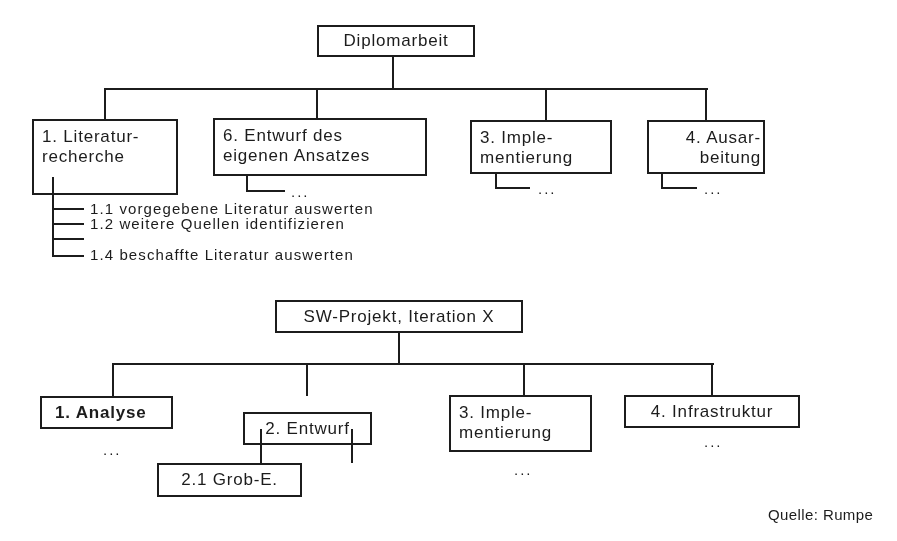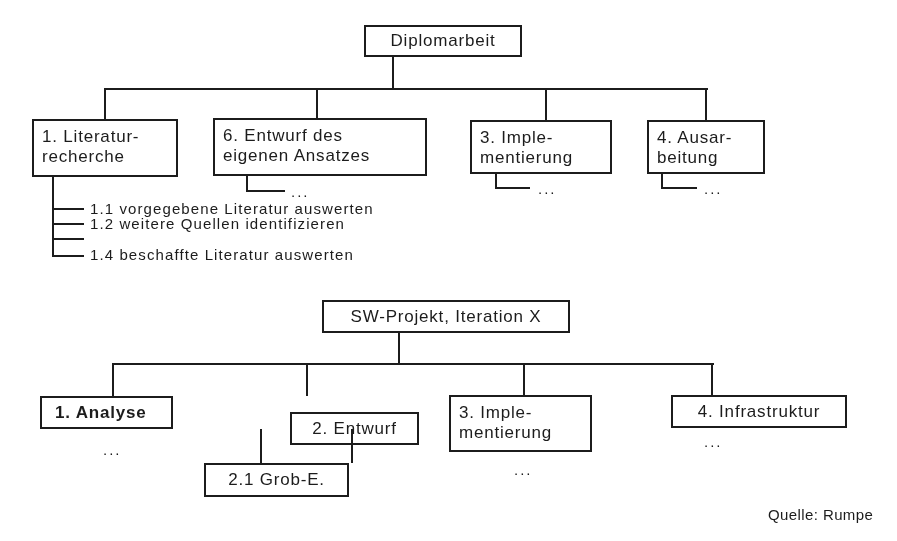--- a/index.html
+++ b/index.html
@@ -16,21 +16,21 @@
   .node {
     position: absolute;
     border: 2px solid #1c1c1c;
     background: #ffffff;
     font-size: 17px;
     letter-spacing: 0.8px;
     line-height: 20px;
     white-space: pre-line;
   }
   .v-center { display: flex; align-items: center; }
-  .h-center { justify-content: center; text-align: left; margin-left: 47px; }
+  .h-center { justify-content: center; text-align: left; }
   .pad-left { padding: 6px 2px 0 8px; }
   .pad7 { padding-left: 13px; font-weight: bold; }
   .line { position: absolute; background: #1c1c1c; }
   .dots {
     position: absolute;
     font-size: 15px;
     letter-spacing: 2px;
     line-height: 15px;
     color: #1c1c1c;
     white-space: nowrap;
@@ -56,27 +56,27 @@
 
   <div class="node v-center h-center" style="left:317px; top:25px; width:158px; height:32px;">Diplomarbeit</div>
 
   <div class="line" style="left:392px; top:57px; width:2px; height:31px;"></div>
   <div class="line" style="left:104px; top:88px; width:604px; height:2px;"></div>
   <div class="line" style="left:104px; top:88px; width:2px; height:31px;"></div>
   <div class="line" style="left:316px; top:88px; width:2px; height:30px;"></div>
   <div class="line" style="left:545px; top:88px; width:2px; height:32px;"></div>
   <div class="line" style="left:705px; top:88px; width:2px; height:32px;"></div>
 
-  <div class="node pad-left" style="left:32px; top:119px; width:146px; height:58px;">1. Literatur-
+  <div class="node pad-left" style="left:32px; top:119px; width:146px; height:76px;">1. Literatur-
 recherche</div>
   <div class="node pad-left" style="left:213px; top:118px; width:214px; height:58px;">6. Entwurf des
 eigenen Ansatzes</div>
   <div class="node pad-left" style="left:470px; top:120px; width:142px; height:54px;">3. Imple-
 mentierung</div>
-  <div class="node pad-left" style="left:647px; top:120px; width:118px; height:54px;">4. Ausar-
+  <div class="node pad-left" style="left:647px; top:120px; width:118px; height:54px;text-align:right;">4. Ausar-
 beitung</div>
 
   <div class="line" style="left:246px; top:176px; width:2px; height:16px;"></div>
   <div class="line" style="left:246px; top:190px; width:39px; height:2px;"></div>
   <div class="dots" style="left:291px; top:184px;">...</div>
 
   <div class="line" style="left:495px; top:174px; width:2px; height:15px;"></div>
   <div class="line" style="left:495px; top:187px; width:35px; height:2px;"></div>
   <div class="dots" style="left:538px; top:181px;">...</div>
 

